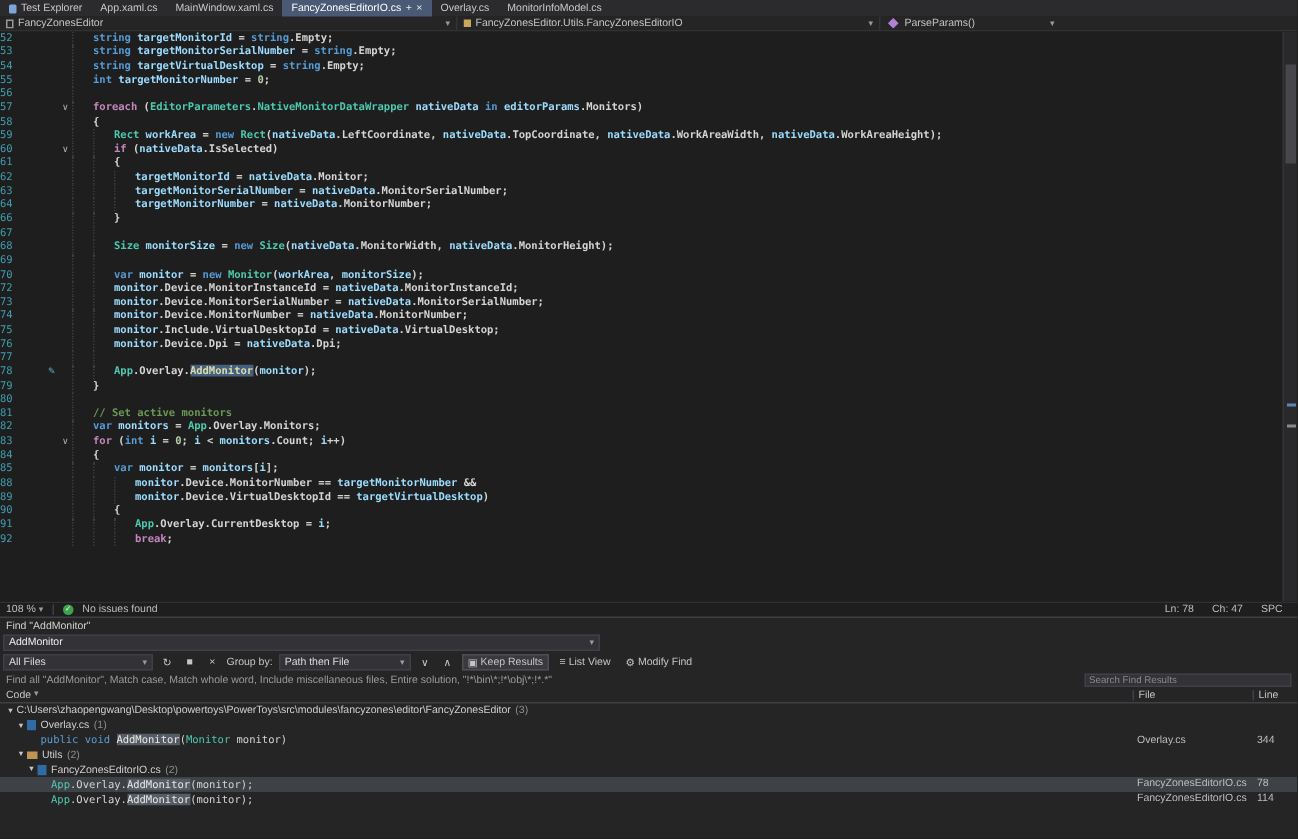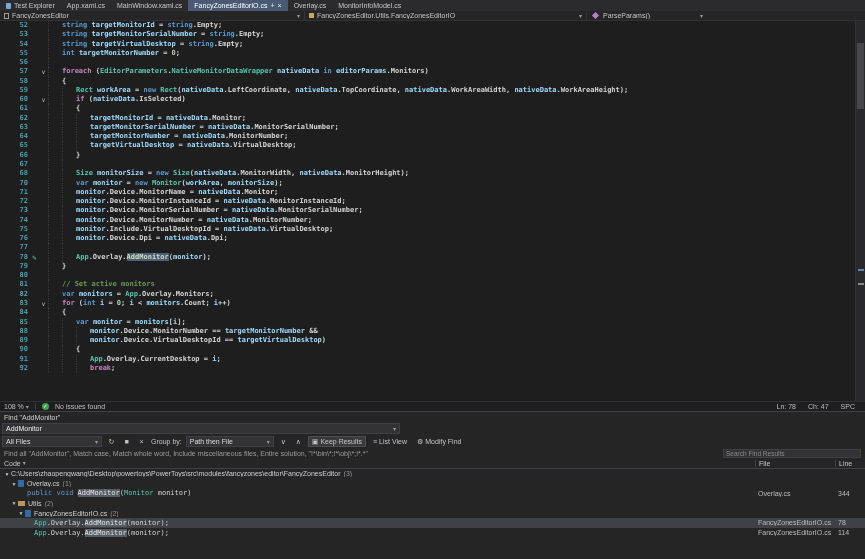--- a/index.html
+++ b/index.html
@@ -21,21 +21,21 @@
   .cgroup{display:flex;align-items:center;gap:3px;min-width:0;overflow:hidden;white-space:nowrap}
   .chev{color:#9a9a9a;font-size:6px;line-height:6px}
   .ic-doc{width:5px;height:6px;border:1px solid #9a9a9a;flex:none}
   .ic-class{width:5px;height:5px;background:#c8a85a;flex:none}
   .ic-method{width:5px;height:5px;background:#b180d7;transform:rotate(45deg);flex:none;margin:0 2px}
 
   
   .editor{position:relative;height:380px;background:#1e1e1e;overflow:hidden;
           font-family:"DejaVu Sans Mono","Liberation Mono",monospace;font-size:7px;font-weight:bold}
   .codeline{height:9.27px;line-height:9.27px;display:flex;align-items:stretch}
-  .ln{width:30px;flex:none;text-align:right;color:#3f9fb0;font-weight:bold;padding-right:2px}
+  .ln{width:30px;flex:none;text-align:left;color:#3f9fb0;font-weight:normal;padding-right:2px}
   .margin{width:18px;flex:none;display:flex}
   .m1,.m2{width:9px;text-align:center;font-weight:normal;font-family:"DejaVu Sans",sans-serif;font-size:6px;line-height:9.27px}
   .m1{color:#57b6c9}
   .m2{color:#b5b5b5}
   .ctext{white-space:pre;flex:1;min-width:0;overflow:hidden}
   .guide{display:inline-block;width:14px;height:9.27px;border-left:1px dotted #3a3a3f;vertical-align:top}
   .tk-k{color:#569cd6}
   .tk-c{color:#c586c0}
   .tk-ty{color:#4ec9b0}
   .tk-v{color:#9cdcfe}
@@ -240,28 +240,20 @@
       </div>
       <div class="codeline">
         <span class="ln">64</span>
         <span class="margin">
           <span class="m1"></span>
           <span class="m2"></span>
         </span>
         <span class="ctext"><span class="guide"></span><span class="guide"></span><span class="guide"></span><span class="tk-v">targetMonitorNumber</span><span class="tk-p"> = </span><span class="tk-v">nativeData</span><span class="tk-p">.MonitorNumber;</span></span>
       </div>
       <div class="codeline">
-        <span class="ln">65</span>
-        <span class="margin">
-          <span class="m1"></span>
-          <span class="m2"></span>
-        </span>
-        <span class="ctext"><span class="guide"></span><span class="guide"></span><span class="guide"></span><span class="tk-v">targetVirtualDesktop</span><span class="tk-p"> = </span><span class="tk-v">nativeData</span><span class="tk-p">.VirtualDesktop;</span></span>
-      </div>
-      <div class="codeline">
         <span class="ln">66</span>
         <span class="margin">
           <span class="m1"></span>
           <span class="m2"></span>
         </span>
         <span class="ctext"><span class="guide"></span><span class="guide"></span><span class="tk-p">}</span></span>
       </div>
       <div class="codeline">
         <span class="ln">67</span>
         <span class="margin">
@@ -272,34 +264,34 @@
       </div>
       <div class="codeline">
         <span class="ln">68</span>
         <span class="margin">
           <span class="m1"></span>
           <span class="m2"></span>
         </span>
         <span class="ctext"><span class="guide"></span><span class="guide"></span><span class="tk-ty">Size</span><span class="tk-p"> </span><span class="tk-v">monitorSize</span><span class="tk-p"> = </span><span class="tk-k">new</span><span class="tk-p"> </span><span class="tk-ty">Size</span><span class="tk-p">(</span><span class="tk-v">nativeData</span><span class="tk-p">.MonitorWidth, </span><span class="tk-v">nativeData</span><span class="tk-p">.MonitorHeight);</span></span>
       </div>
       <div class="codeline">
+        <span class="ln">69</span>
+        <span class="margin">
+          <span class="m1"></span>
+          <span class="m2"></span>
+        </span>
+        <span class="ctext"><span class="guide"></span><span class="guide"></span></span>
+      </div>
+      <div class="codeline">
         <span class="ln">70</span>
         <span class="margin">
           <span class="m1"></span>
           <span class="m2"></span>
         </span>
         <span class="ctext"><span class="guide"></span><span class="guide"></span><span class="tk-k">var</span><span class="tk-p"> </span><span class="tk-v">monitor</span><span class="tk-p"> = </span><span class="tk-k">new</span><span class="tk-p"> </span><span class="tk-ty">Monitor</span><span class="tk-p">(</span><span class="tk-v">workArea</span><span class="tk-p">, </span><span class="tk-v">monitorSize</span><span class="tk-p">);</span></span>
-      </div>
-      <div class="codeline">
-        <span class="ln">71</span>
-        <span class="margin">
-          <span class="m1"></span>
-          <span class="m2"></span>
-        </span>
-        <span class="ctext"><span class="guide"></span><span class="guide"></span><span class="tk-v">monitor</span><span class="tk-p">.Device.MonitorName = </span><span class="tk-v">nativeData</span><span class="tk-p">.Monitor;</span></span>
       </div>
       <div class="codeline">
         <span class="ln">72</span>
         <span class="margin">
           <span class="m1"></span>
           <span class="m2"></span>
         </span>
         <span class="ctext"><span class="guide"></span><span class="guide"></span><span class="tk-v">monitor</span><span class="tk-p">.Device.MonitorInstanceId = </span><span class="tk-v">nativeData</span><span class="tk-p">.MonitorInstanceId;</span></span>
       </div>
       <div class="codeline">

